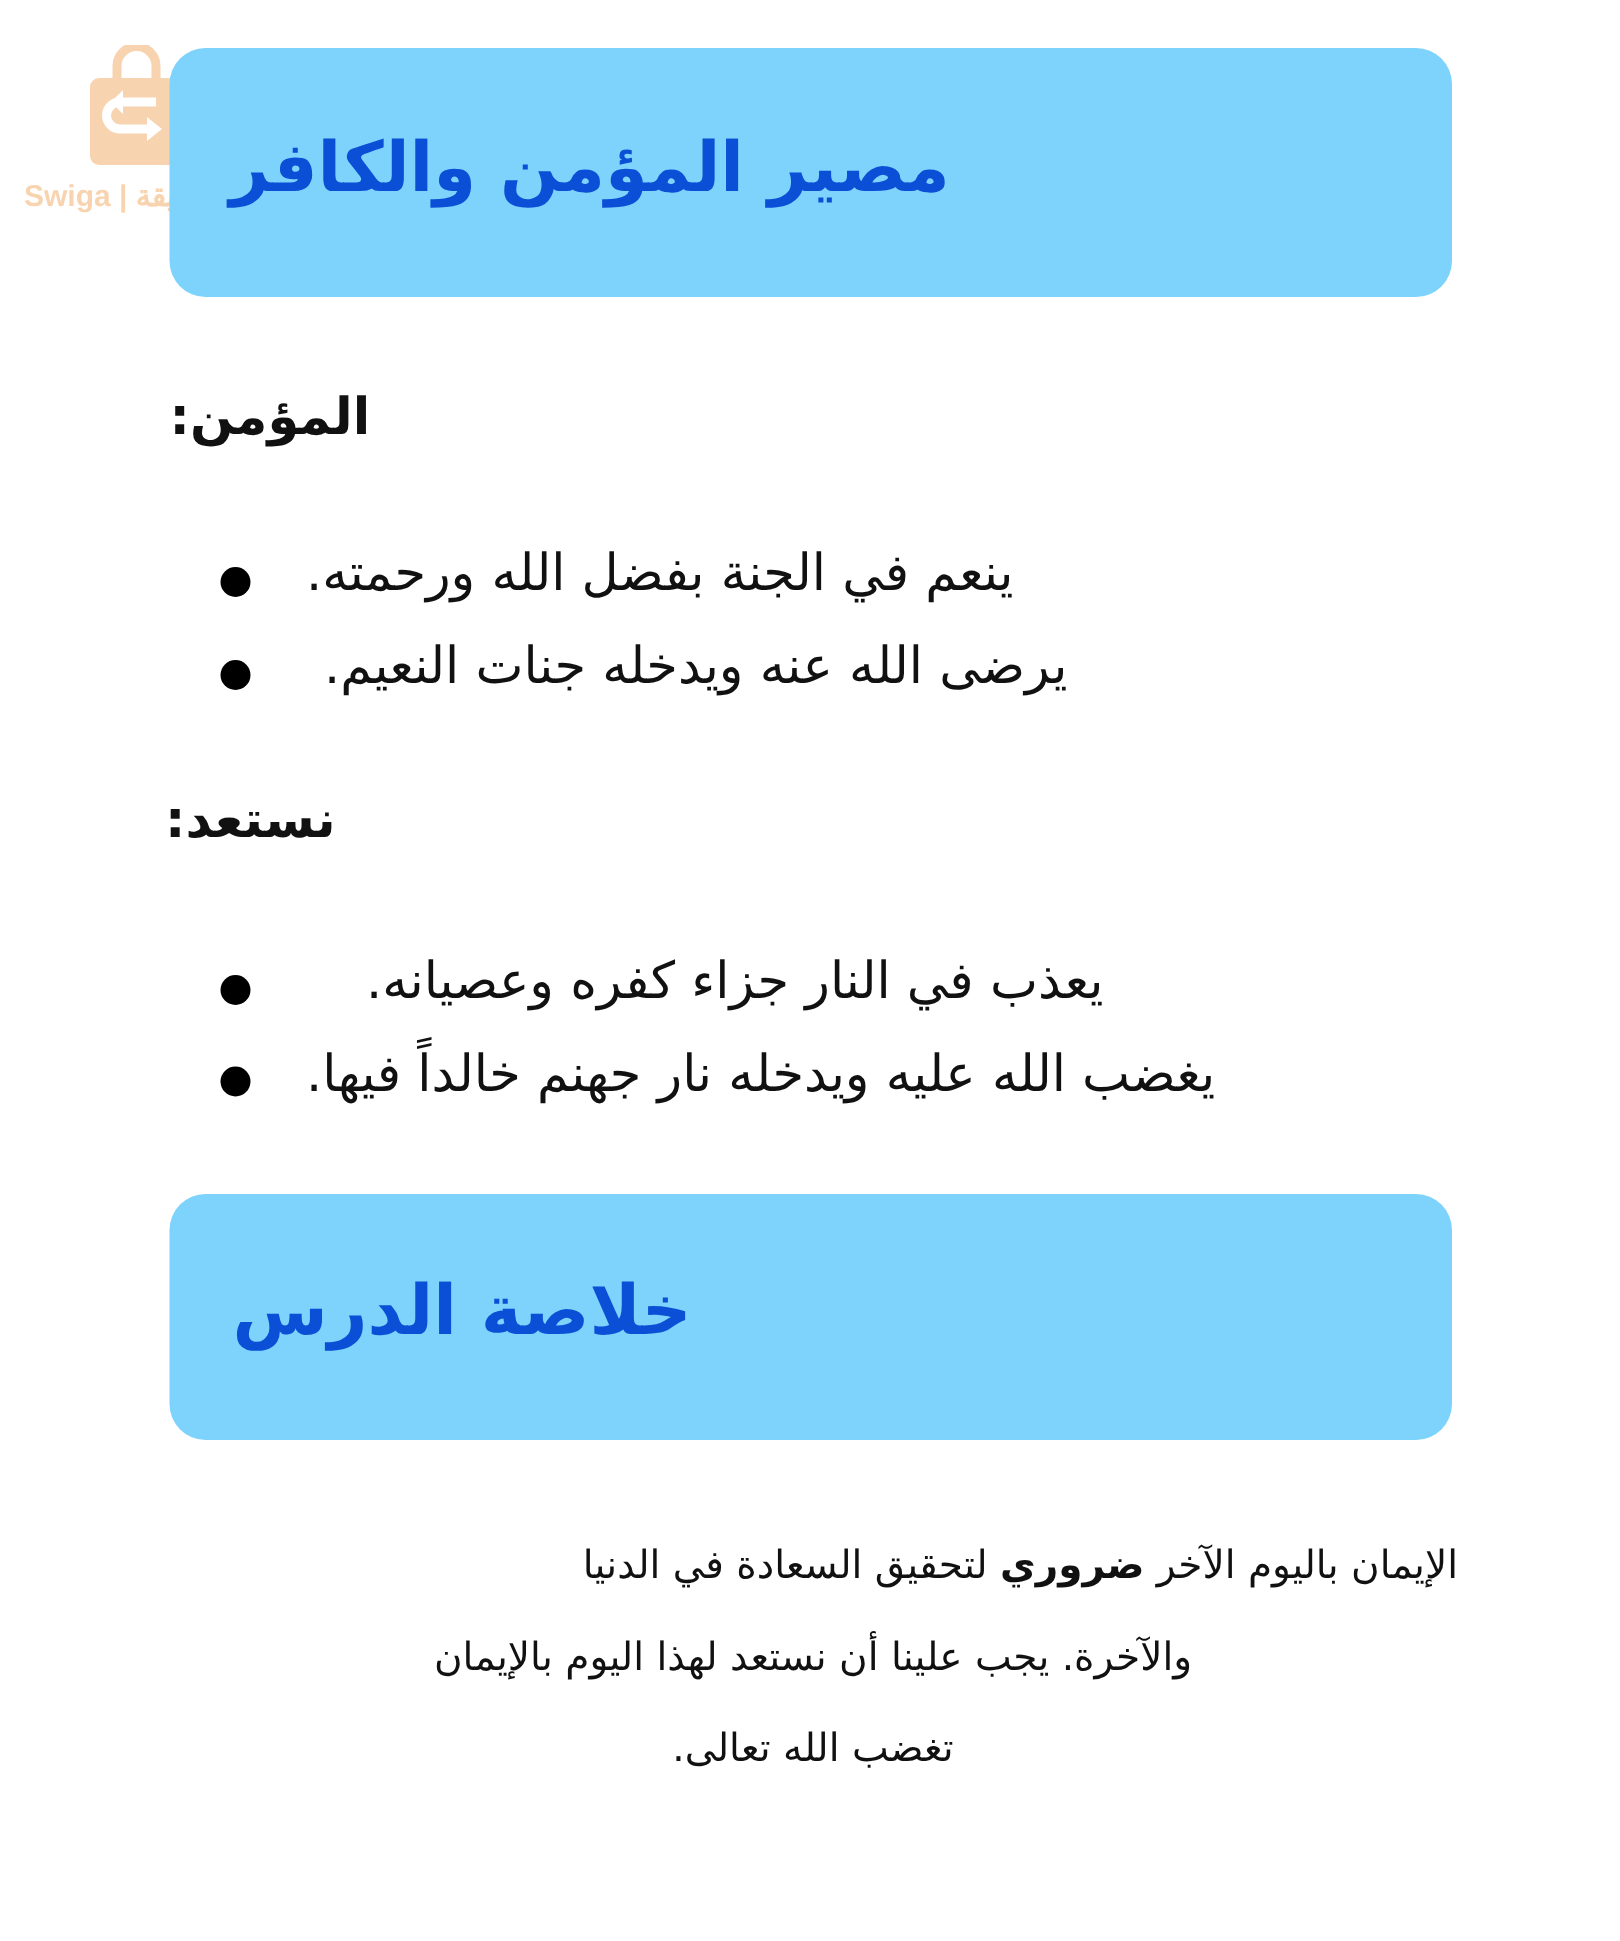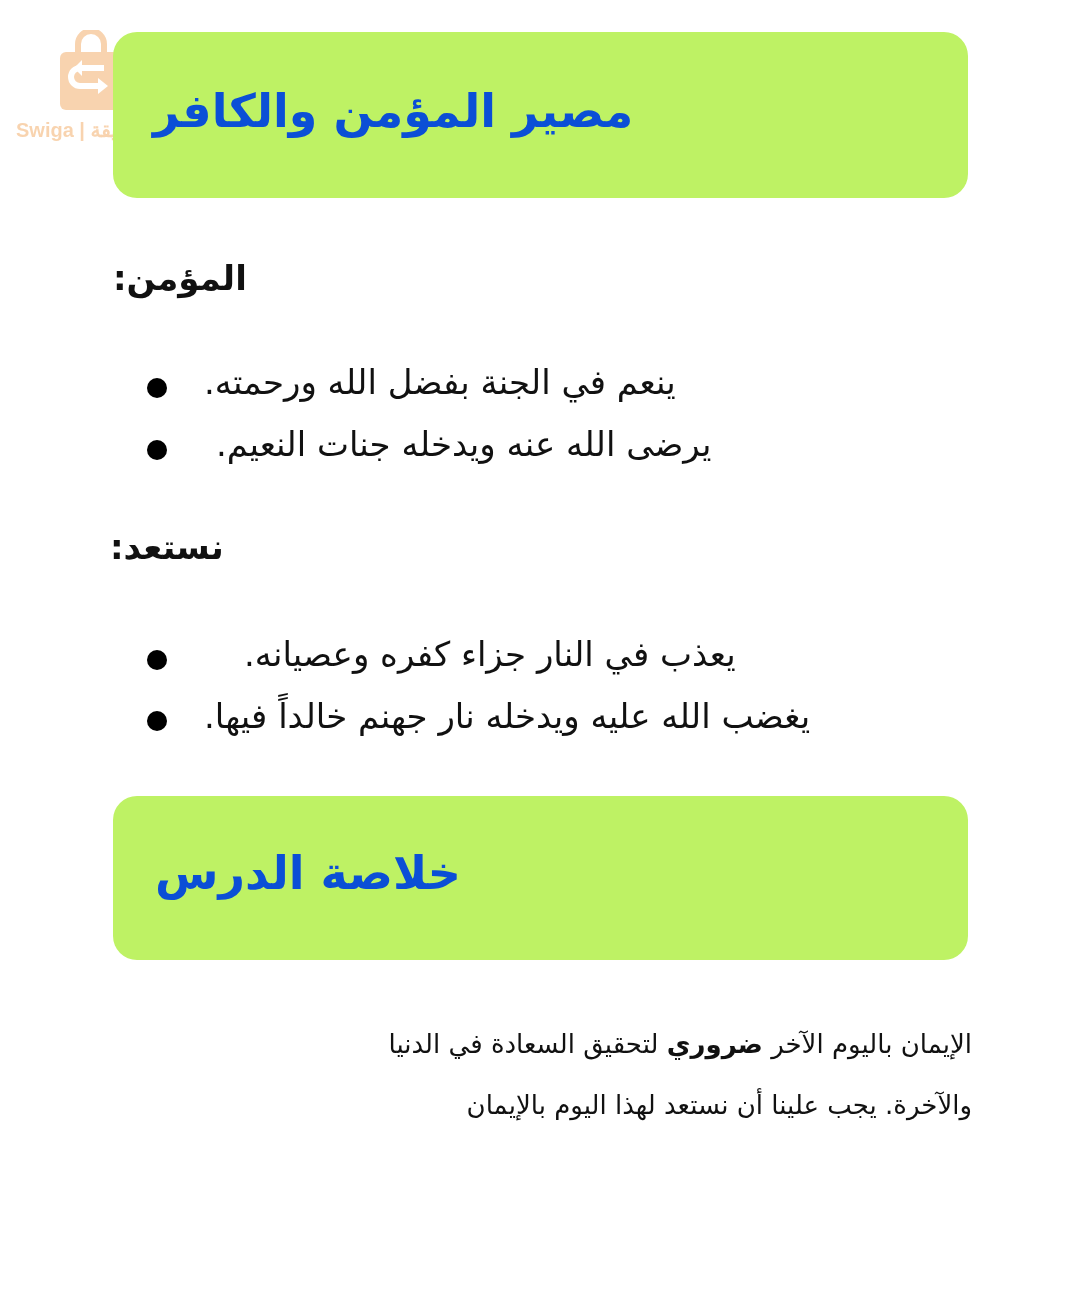--- a/index.html
+++ b/index.html
@@ -2,34 +2,34 @@
 <html><head>
 <meta charset="utf-8">
 <style>
   html, body { margin:0; padding:0; background:#ffffff; }
   body { width:1080px; height:1294px; position:relative; overflow:hidden;
          font-family:"DejaVu Sans","Liberation Sans",sans-serif; color:#111; }
   .logo { position:absolute; left:14px; top:26px; width:140px; height:118px; opacity:0.45; }
   .logo .bag { position:absolute; left:44px; top:4px; width:66px; height:82px; }
   .logo .text { position:absolute; left:2px; top:92px; font-family:"Liberation Sans",sans-serif;
                 font-weight:bold; font-size:20px; color:#f0a050; white-space:nowrap; }
-  .hbox { position:absolute; left:113px; width:855px; background:#bef264; border-radius:24px; }
+  .hbox { position:absolute; left:113px; width:855px; background:#7dd3fc; border-radius:24px; }
   .hbox h1 { position:absolute; margin:0; font-size:46px; font-weight:bold; color:#0b4fd6;
              direction:rtl; white-space:nowrap; }
   .box1 { top:32px; height:166px; }
   .box1 h1 { left:40px; top:52px; }
   .box2 { top:796px; height:164px; }
   .box2 h1 { left:42px; top:50px; }
   .label { position:absolute; font-size:34px; font-weight:bold; direction:ltr; white-space:nowrap; }
   .item { position:absolute; font-size:34px; white-space:nowrap; }
   .dot { position:absolute; width:20px; height:20px; border-radius:50%; background:#000; }
   .para { position:absolute; left:112px; top:1014px; width:860px; font-size:26px;
           line-height:61px; direction:rtl; text-align:right; }
   .para .line { display:block; white-space:nowrap; }
-  .para .l2, .para .l3, .para .l4 { text-align:right; }
+  .para .l2, .para .l3, .para .l4 { text-align:center; }
   b { font-weight:bold; }
 </style>
 </head>
 <body>
 
 <div class="logo">
   <svg class="bag" viewBox="0 0 66 82">
     <path d="M20 24 V14 a13 13 0 0 1 26 0 V24" fill="none" stroke="#f0a050" stroke-width="6"></path>
     <rect x="2" y="22" width="62" height="58" rx="6" fill="#f0a050"></rect>
     <path d="M46 38 H22 a9 9 0 0 0 0 18 H44" fill="none" stroke="#fff" stroke-width="6"></path>
@@ -59,13 +59,14 @@
 <div class="dot" style="left:147px; top:711px;"></div>
 <div class="item" style="left:204px; top:696px; direction:ltr;text-align:right;">.يغضب الله عليه ويدخله نار جهنم خالداً فيها</div>
 
 <div class="hbox box2">
   <h1>خلاصة الدرس</h1>
 </div>
 
 <div class="para">
   <span class="line l1"><span>الإيمان باليوم الآخر </span><b>ضروري</b><span> لتحقيق السعادة في الدنيا</span></span>
   <span class="line l2">والآخرة. يجب علينا أن نستعد لهذا اليوم بالإيمان</span>
+  <span class="line l4">تغضب الله تعالى.</span>
 </div>
 
 </body></html>

